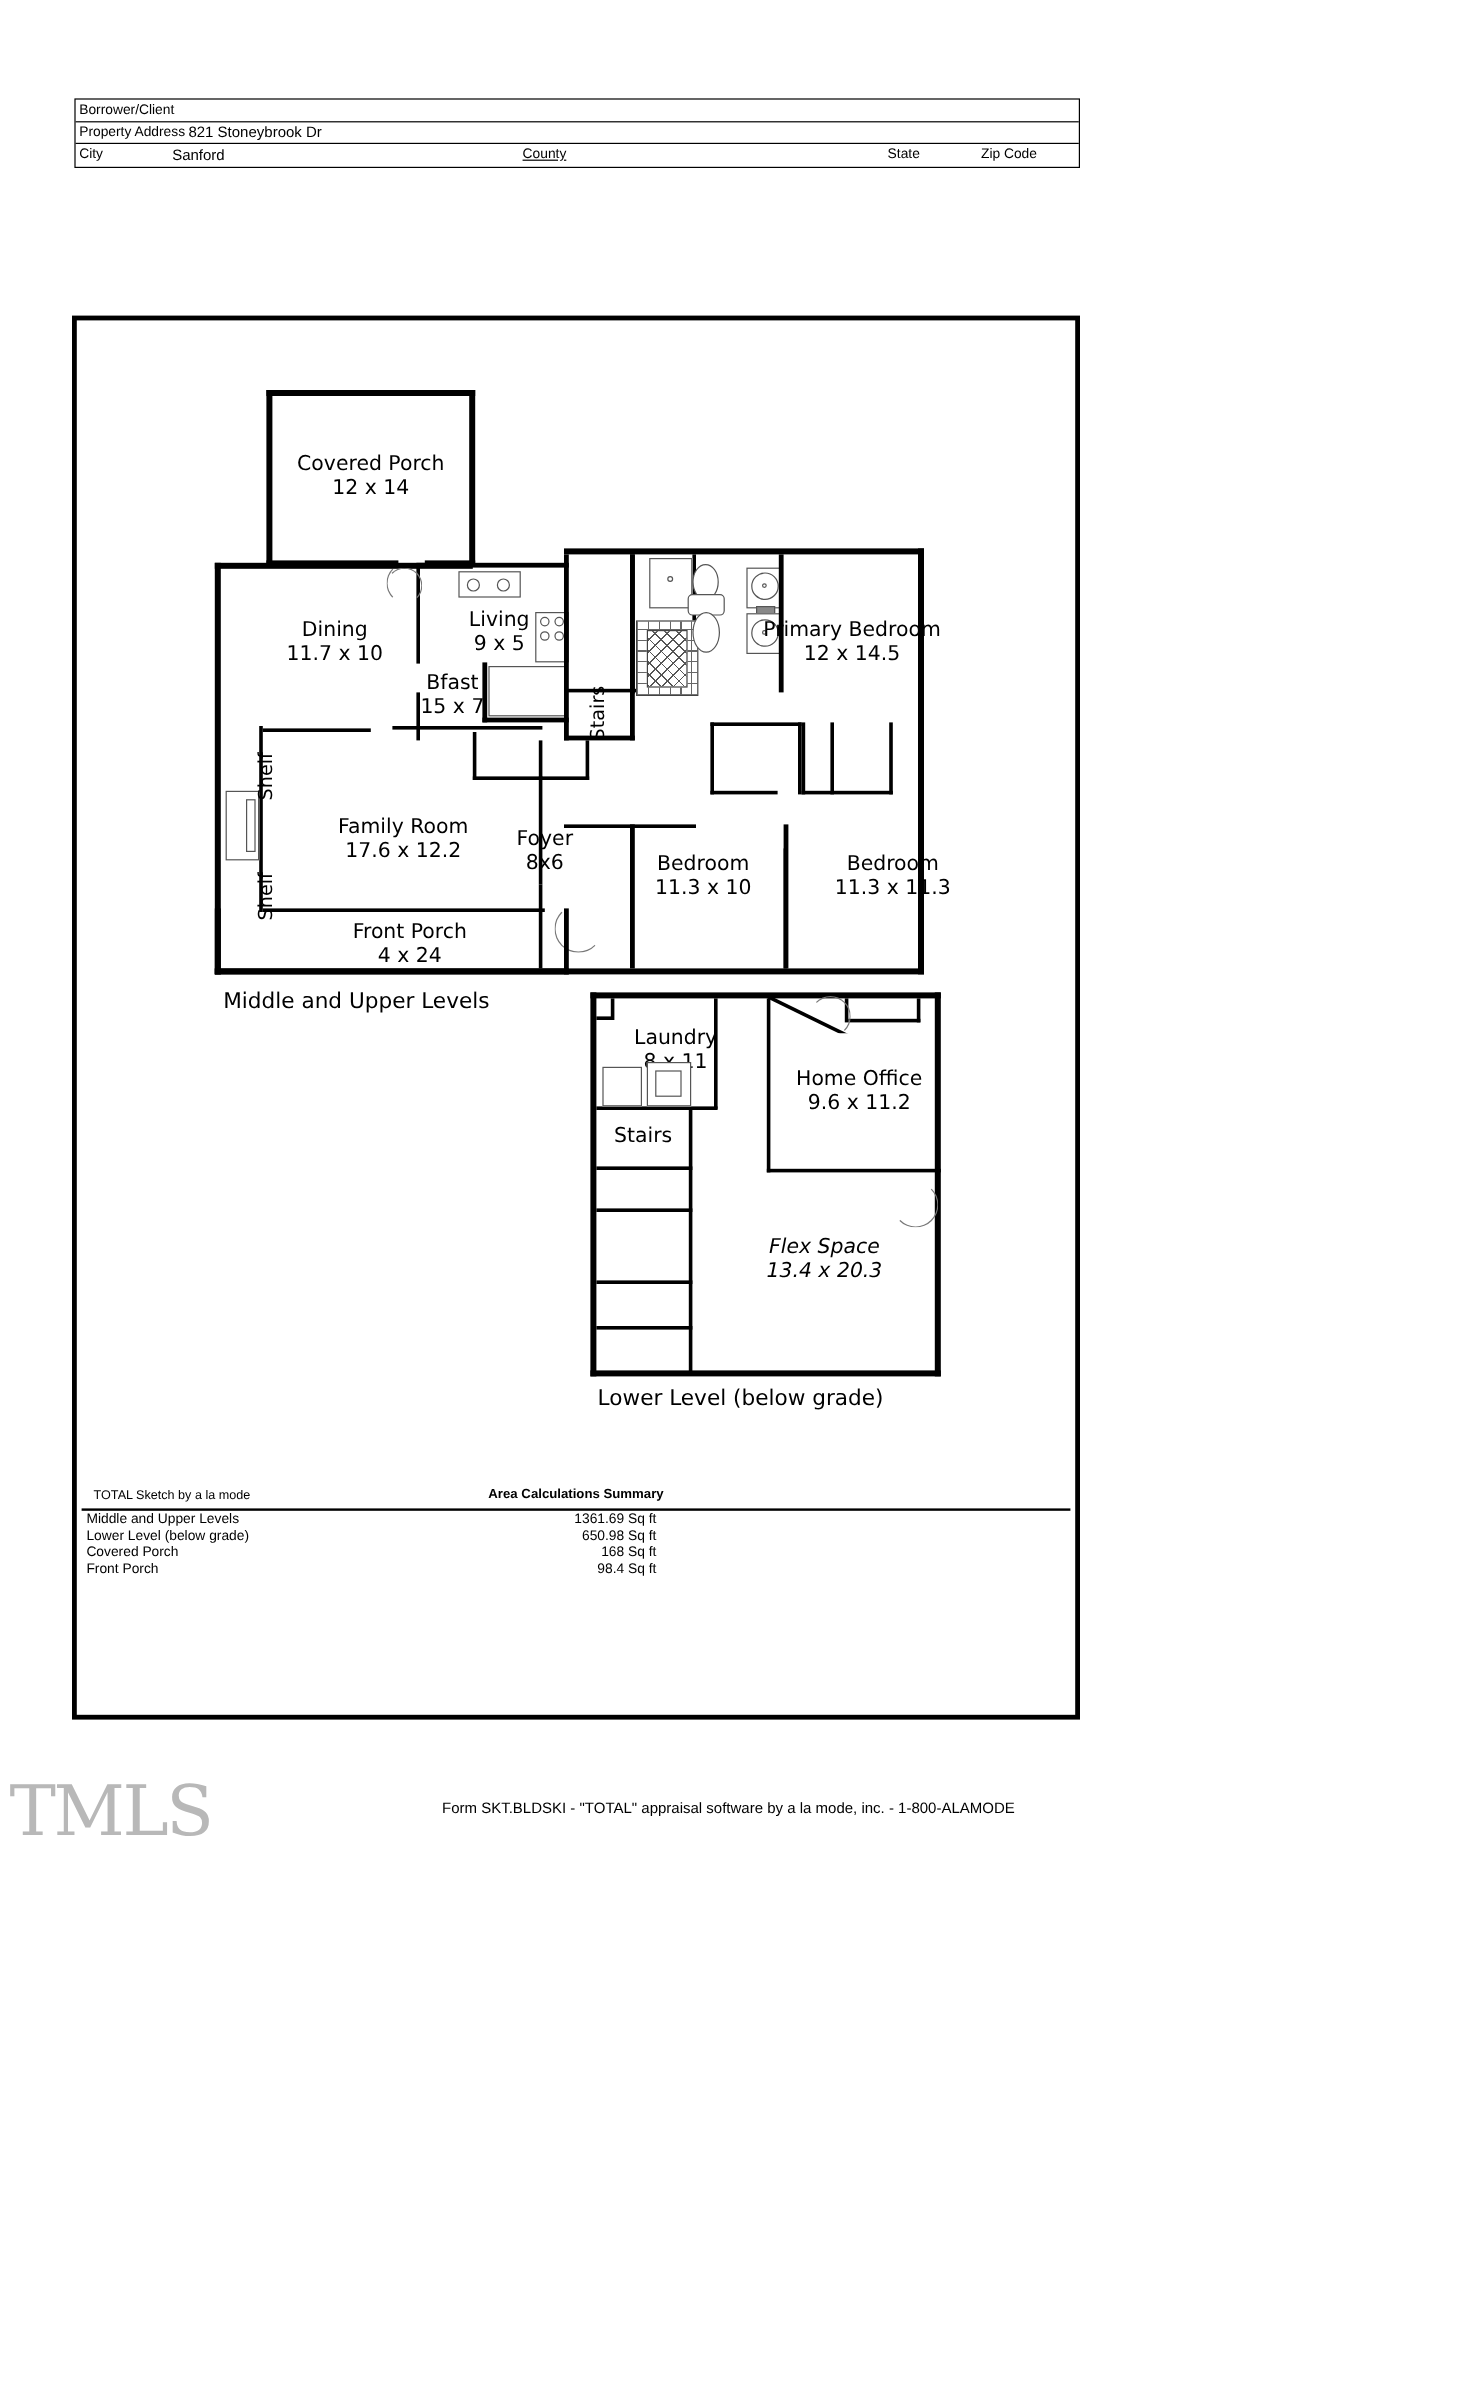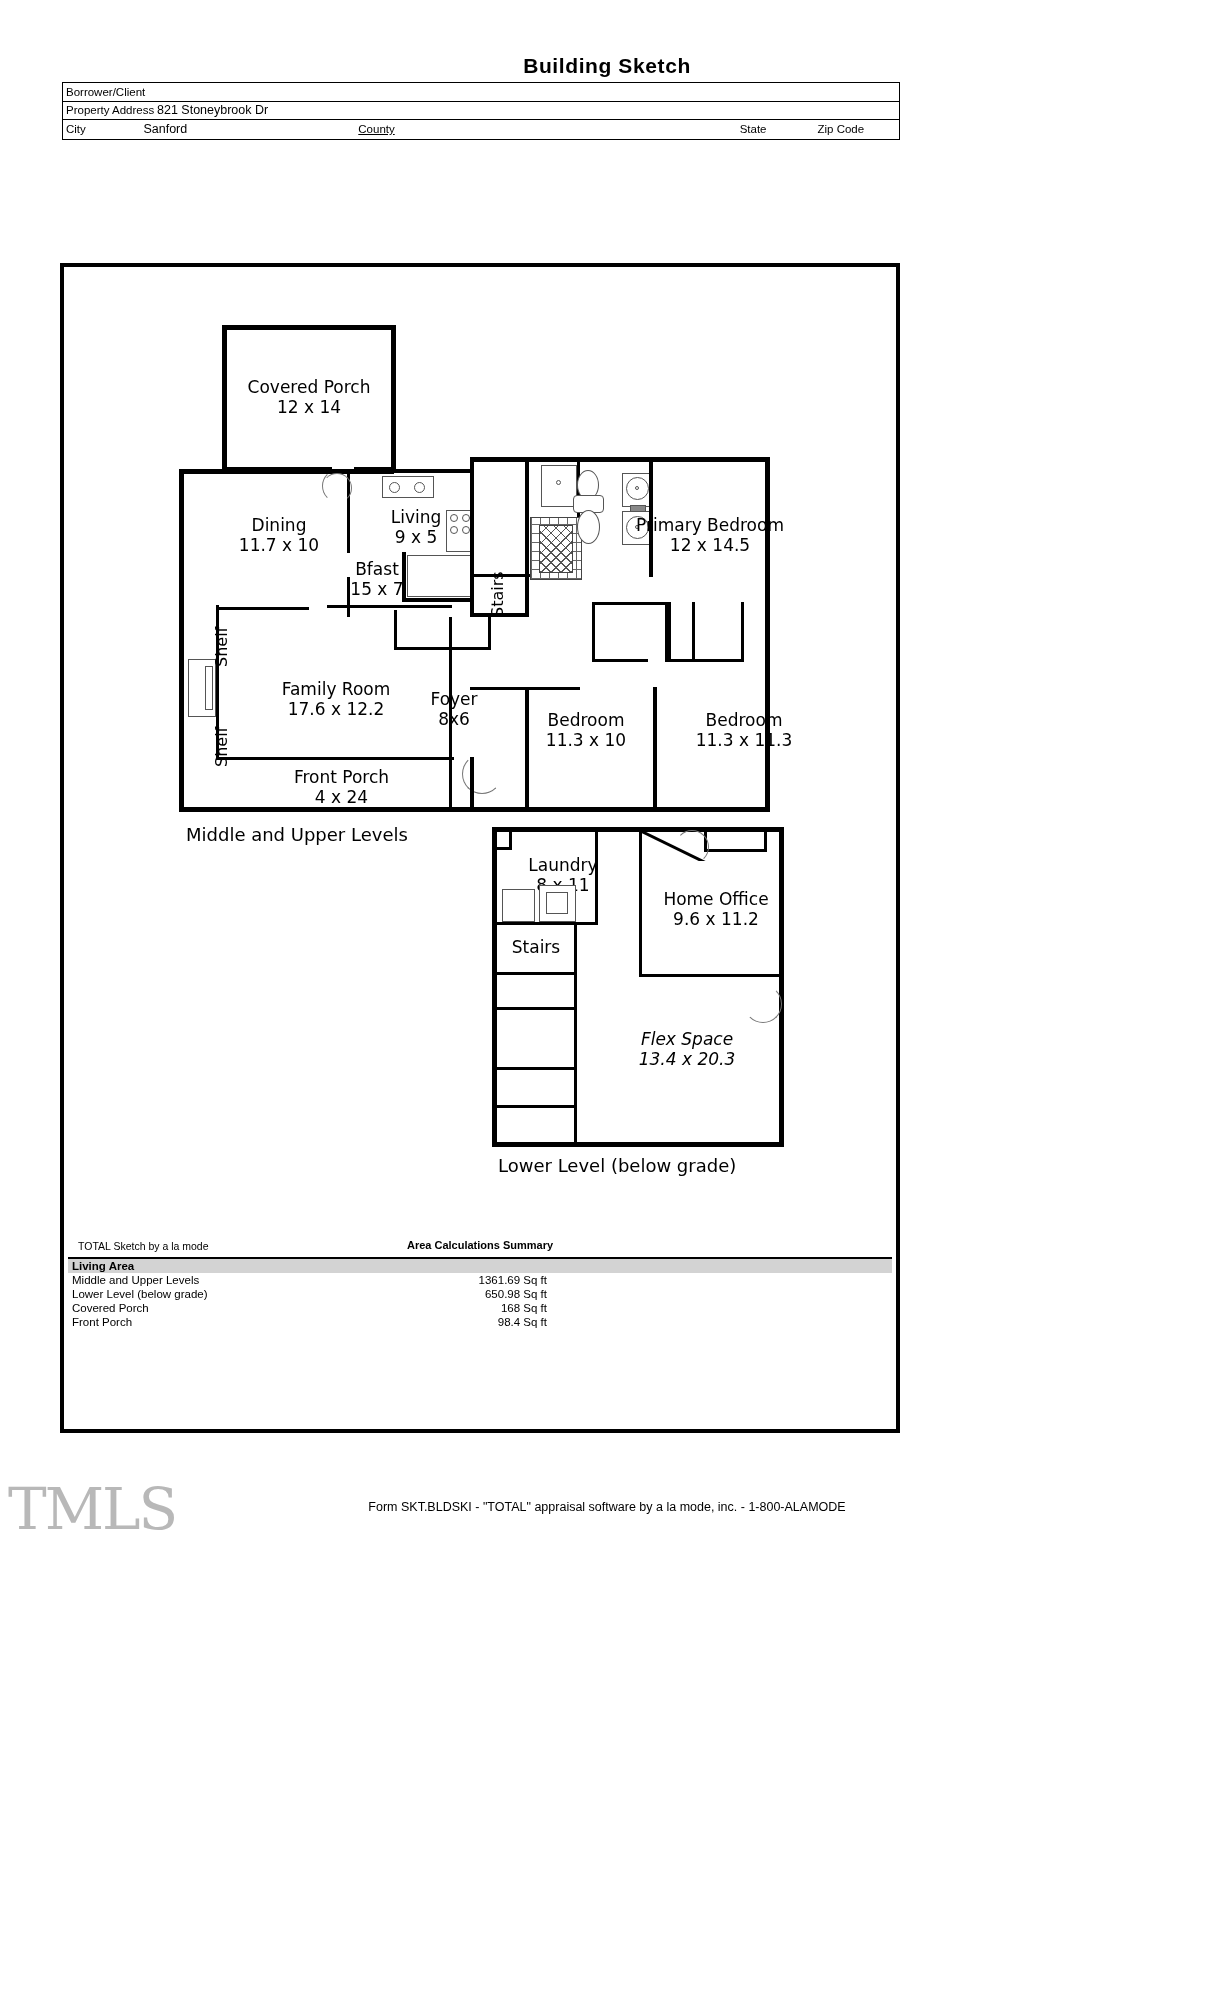--- a/index.html
+++ b/index.html
@@ -25,21 +25,21 @@
     border: 1px solid #000;
     background: #fff;
   }
   .idrow { display: flex; align-items: center; height: 18.5px; border-bottom: 1px solid #000; position: relative; }
   .idrow:last-child { border-bottom: none; }
   .idlabel { font-size: 11.5px; padding-left: 3px; white-space: nowrap; }
   .idlabel.w1 { width: 88px; }
   .idval { font-size: 12.5px; padding-left: 6px; white-space: nowrap; }
   .cell-city   { width: 88px; }
   .cell-cityv  { width: 258px; }
-  .cell-county { width: 230px; text-align:left;text-decoration:underline; }
+  .cell-county { width: 230px; text-align:center;text-decoration:underline; }
   .cell-countyv{ width: 222px; }
   .cell-state  { width: 92px; }
   .cell-zip    { width: 100px; }
 
   
   .sketch-frame {
     position: absolute; left: 60px; top: 263px;
     width: 840px; height: 1170px;
     border: 4px solid #000;
     background: #fff;
@@ -113,21 +113,20 @@
   .form-note {
     position: absolute; left: 0; top: 1500px; width: 1214px;
     text-align: center; font-size: 12.5px;
   }
 </style>
 </head>
 <body>
 
 <div class="page">
 
-  <div class="doc-title">Building Sketch</div>
 
   <div class="idbox">
 
     <div class="idrow">
       <span class="idlabel w1">Borrower/Client</span>
       <span class="idval"></span>
     </div>
 
     <div class="idrow">
       <span class="idlabel w1">Property Address</span>
@@ -361,21 +360,20 @@
       <div style="position:absolute; left:0; top:0; width:78px; height:3px; background:#000; transform:rotate(26deg); transform-origin: 0 0;"></div>
     </div>
 
     <div class="level-cap" style="left:434px; top:888px;">Lower Level (below grade)</div>
 
     <div class="total-credit">TOTAL Sketch by a la mode</div>
     <div class="acs-title">Area Calculations Summary</div>
 
     <div class="sumtable">
 
-      <div class="sum-hdr">Living Area</div>
 
       <div class="sum-line">
         <span class="nm">Middle and Upper Levels</span>
         <span class="vl">1361.69 Sq ft</span>
       </div>
       <div class="sum-line">
         <span class="nm">Lower Level (below grade)</span>
         <span class="vl">650.98 Sq ft</span>
       </div>
 

